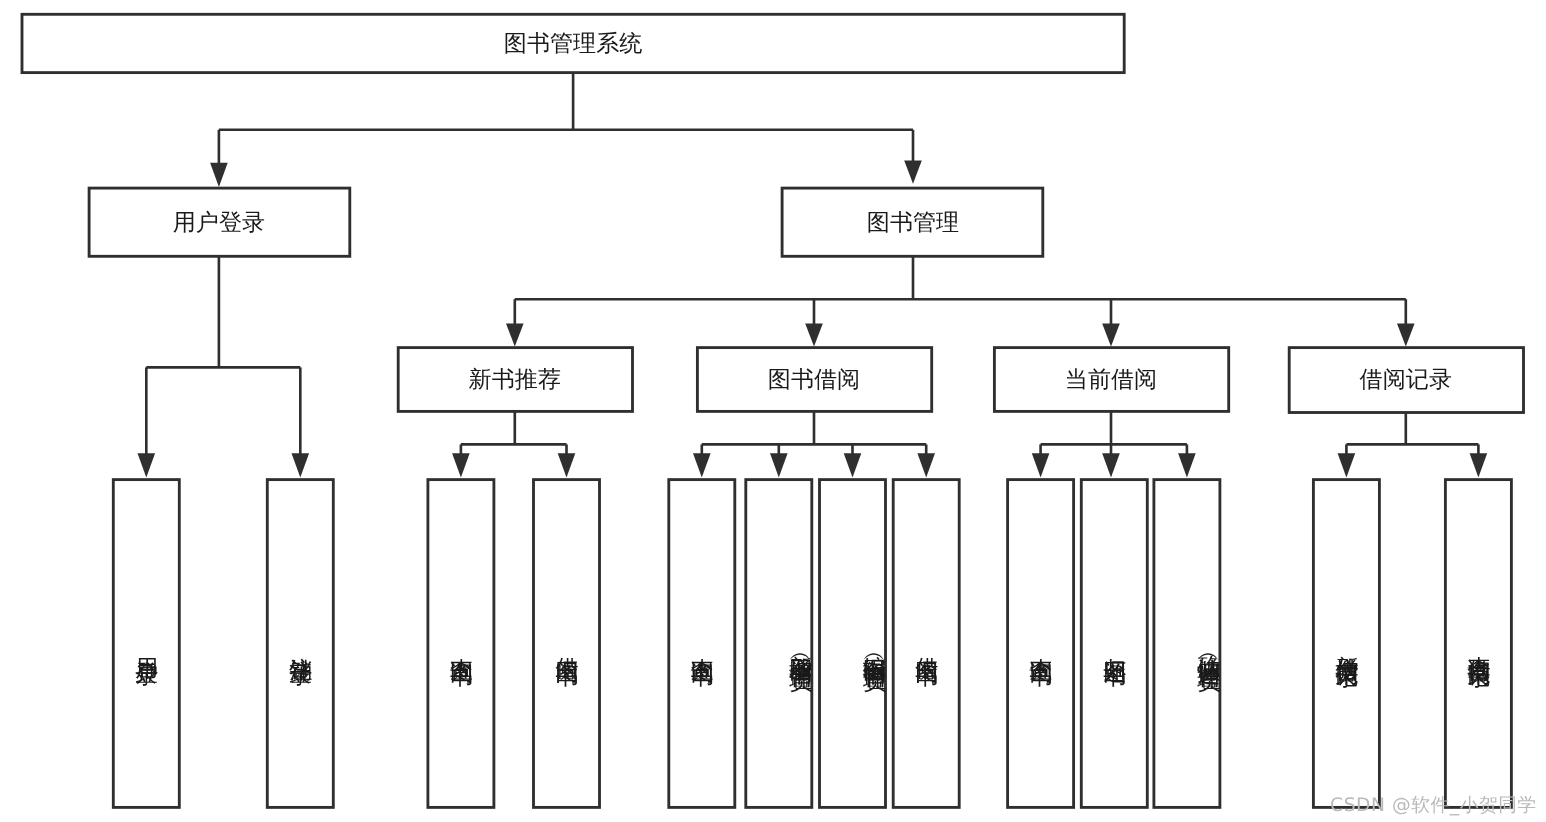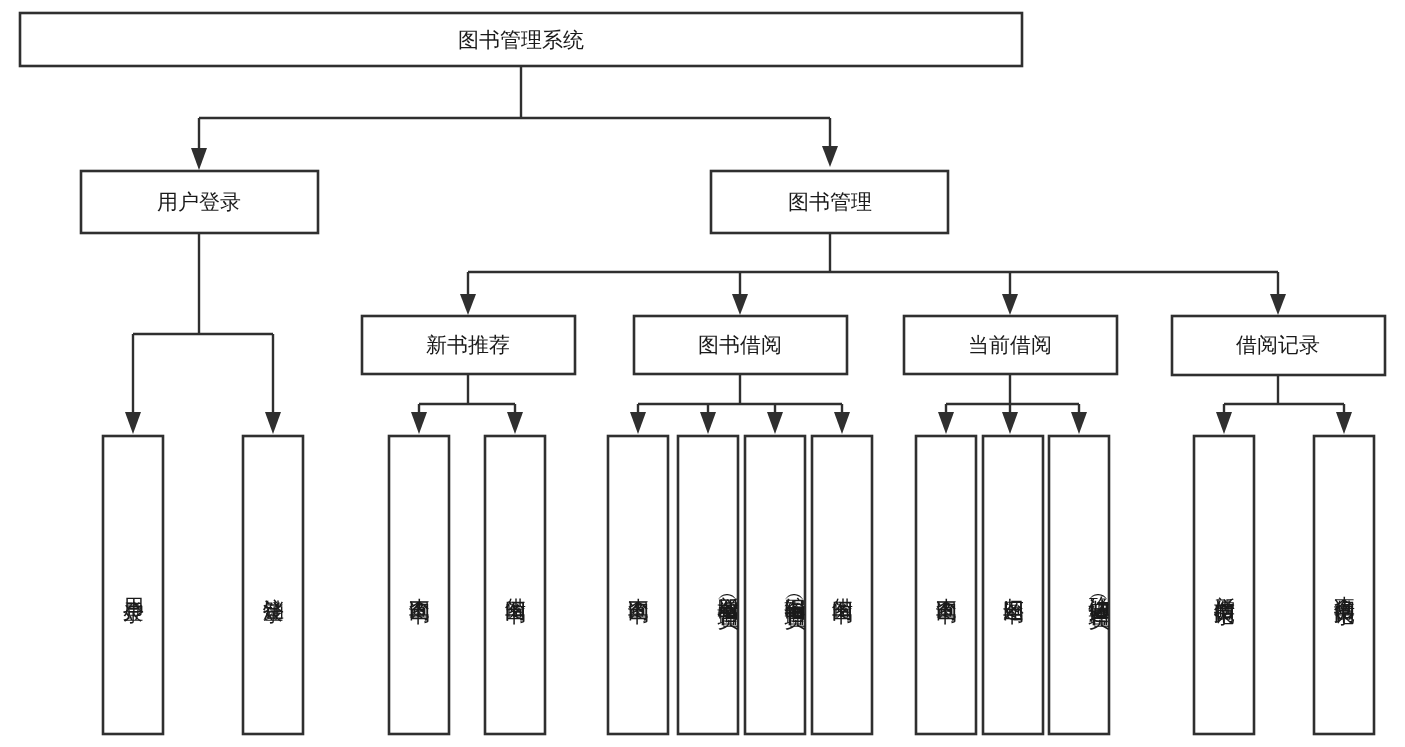--- a/index.html
+++ b/index.html
@@ -229,14 +229,15 @@
   <div class="leaf-label" style="left:745px; top:436px; width:60px; height:298px; align-items:flex-start; padding-top:6px; box-sizing:border-box;">编辑图书（管理员）</div>
   <div class="leaf-label" style="left:812px; top:436px; width:60px; height:298px;">借阅图书</div>
 
   <div class="leaf-label" style="left:916px; top:436px; width:60px; height:298px;">查询图书</div>
   <div class="leaf-label" style="left:983px; top:436px; width:60px; height:298px;">归还图书</div>
   <div class="leaf-label" style="left:1049px; top:436px; width:60px; height:298px; align-items:flex-start; padding-top:6px; box-sizing:border-box;">确认归还（管理员）</div>
 
   <div class="leaf-label" style="left:1194px; top:436px; width:60px; height:298px;">新增借阅记录</div>
   <div class="leaf-label" style="left:1314px; top:436px; width:60px; height:298px;">查询借阅记录</div>
 
+  <div class="watermark">CSDN @软件_小贺同学</div>
 
 </div>
 
 </body></html>

